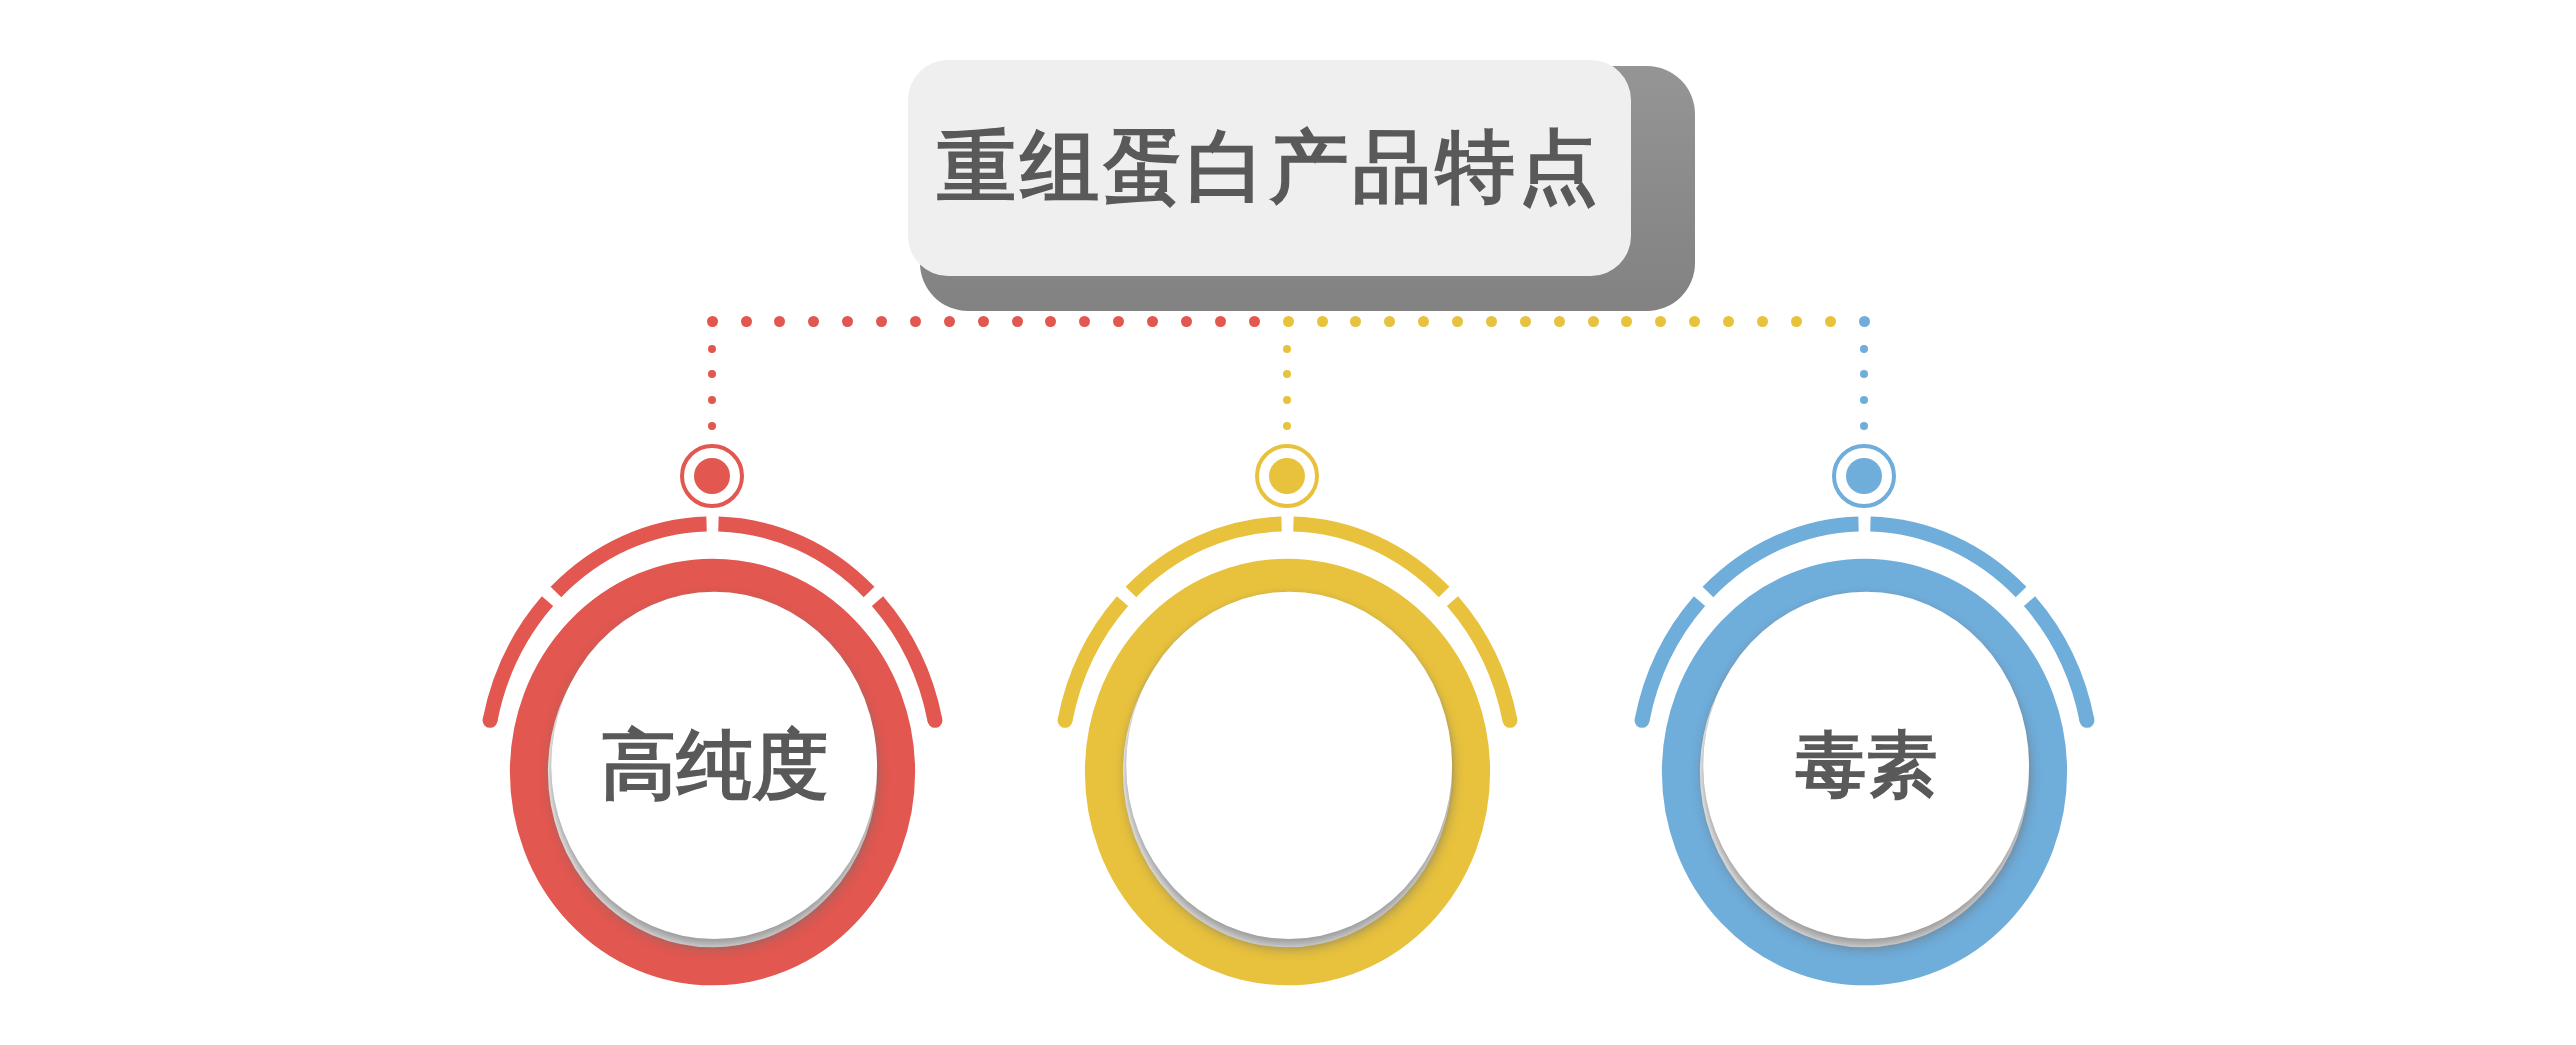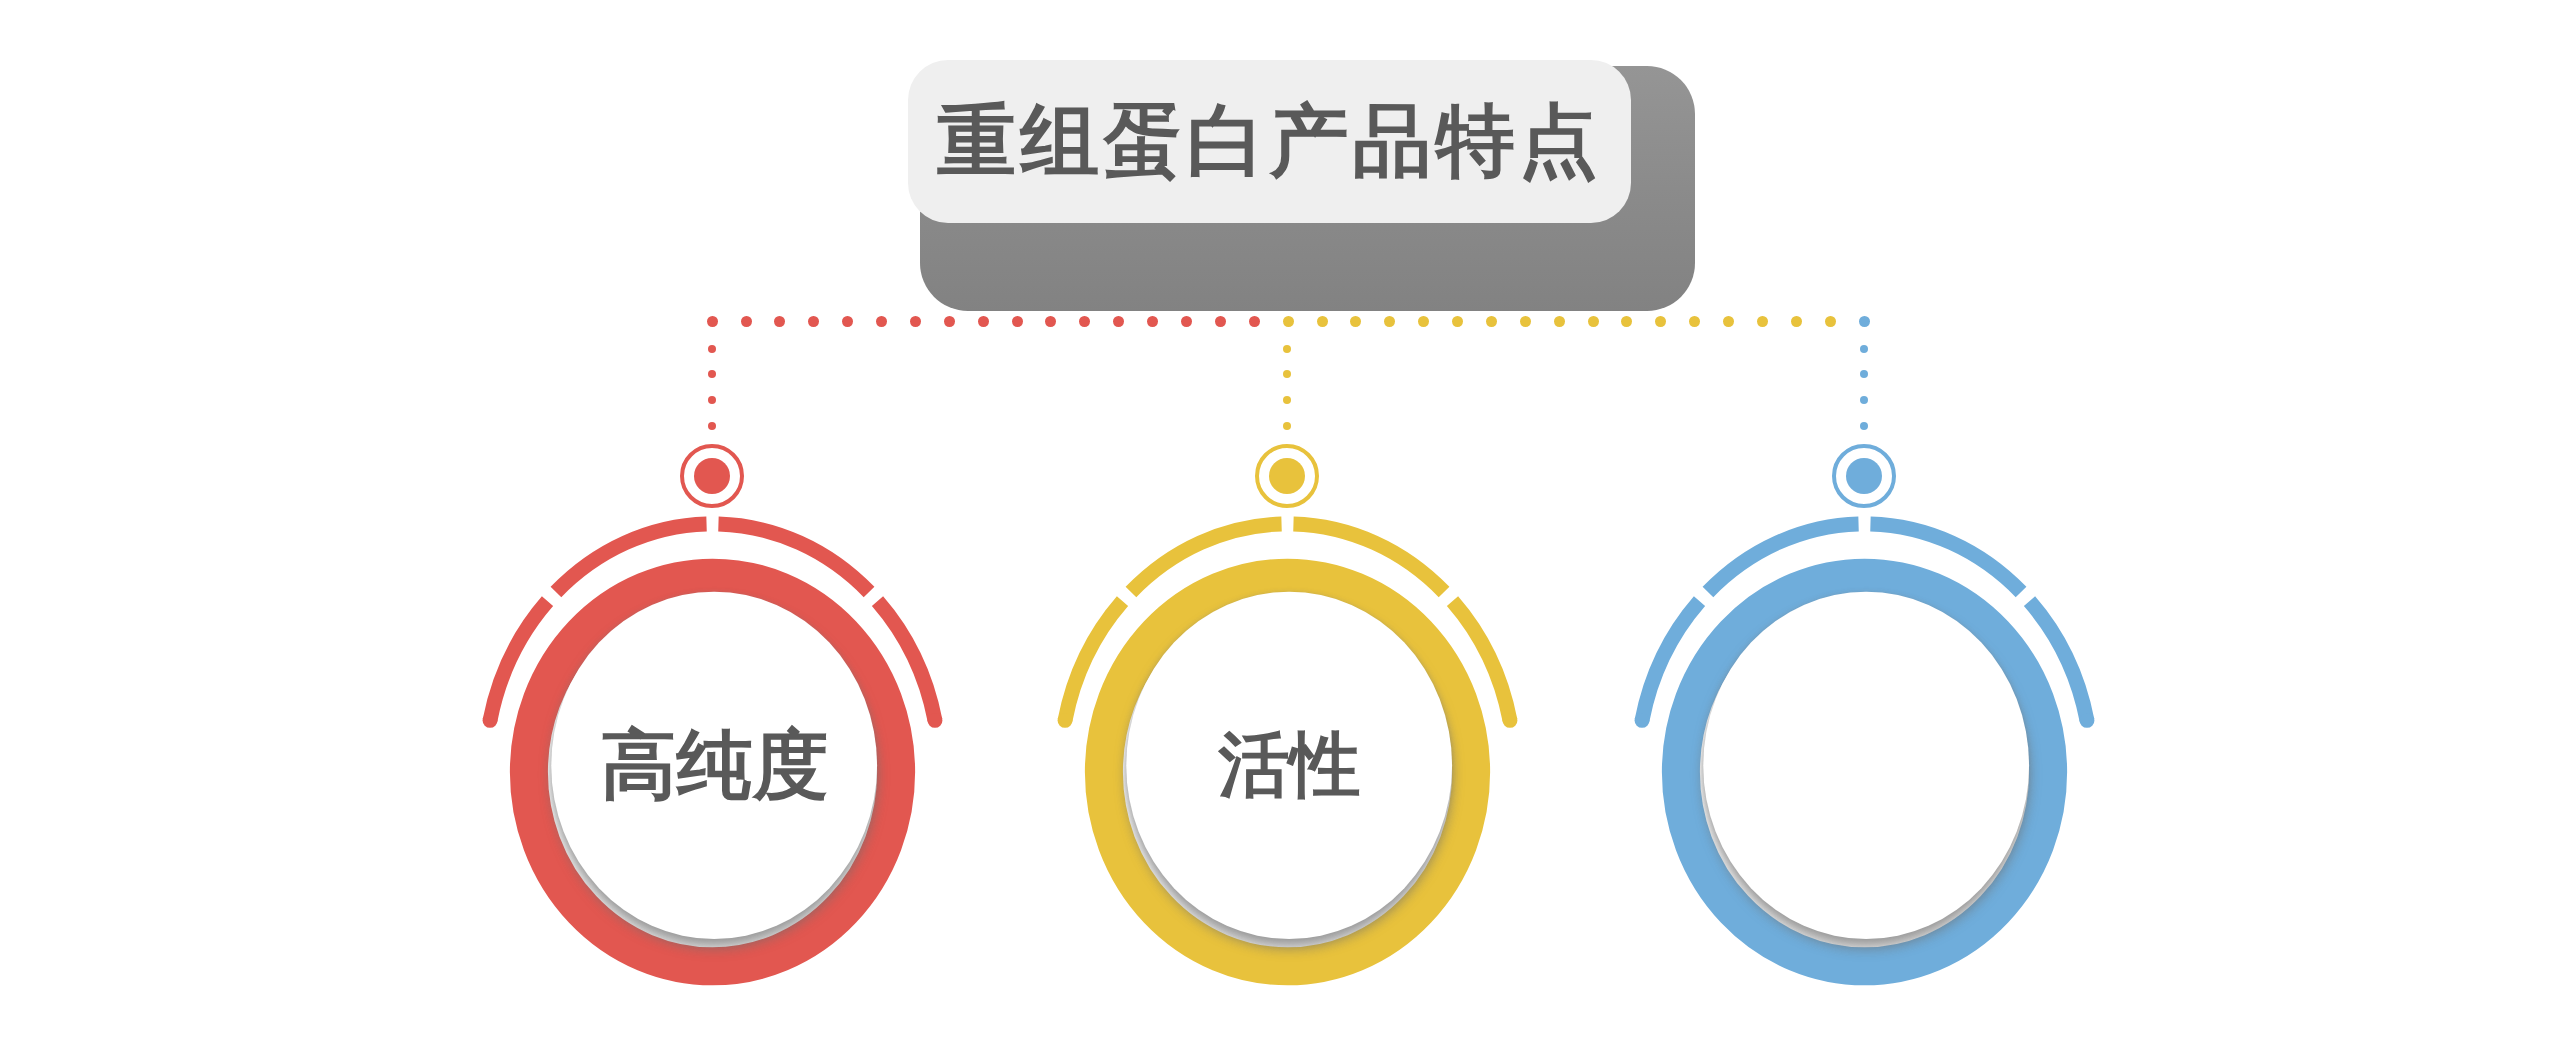--- a/index.html
+++ b/index.html
@@ -15,21 +15,21 @@
   .title-shadow {
     position: absolute;
     left: 920px; top: 66px;
     width: 775px; height: 245px;
     border-radius: 48px;
     background: linear-gradient(180deg, #959595 0%, #8a8a8a 55%, #828282 100%);
   }
   .title-box {
     position: absolute;
     left: 908px; top: 60px;
-    width: 723px; height: 163px;
+    width: 723px; height: 216px;
     border-radius: 40px;
     background: #efefef;
     display: flex;
     align-items: center;
     justify-content: center;
   }
   .title-box span {
     font-size: 79px;
     font-weight: 700;
     letter-spacing: 4.1px;
@@ -180,21 +180,20 @@
             <path stroke-width="18" d="M 499.3 152.4 A 275 300 0 0 0 317.2 70.1"></path>
             <path stroke-width="18" d="M 302.8 70.1 A 275 300 0 0 0 120.7 152.4"></path>
             <path stroke-width="18" d="M 110.5 163.5 A 275 300 0 0 0 41 307.6"></path>
             <ellipse cx="310" cy="370" rx="222" ry="235" stroke-width="46"></ellipse>
           </g>
           <circle cx="579" cy="307.6" r="9" fill="currentColor"></circle>
           <circle cx="41" cy="307.6" r="9" fill="currentColor"></circle>
           <ellipse class="inner-circle" cx="312" cy="362" rx="197" ry="210" fill="#ffffff"></ellipse>
         </svg>
         <div class="node-label two-line">
-          <span>活性</span>
         </div>
       </div>
       <div class="node-group" style="left: 1608px; color: rgb(111, 173, 219);">
         <div class="vdot" style="left: 252px; top: 343px; background: rgb(111, 173, 219);"></div>
         <div class="vdot" style="left: 252px; top: 368px; background: rgb(111, 173, 219);"></div>
         <div class="vdot" style="left: 252px; top: 394px; background: rgb(111, 173, 219);"></div>
         <div class="vdot" style="left: 252px; top: 420px; background: rgb(111, 173, 219);"></div>
         <div class="bullseye">
           <div class="bullseye-dot"></div>
         </div>
@@ -204,17 +203,18 @@
             <path stroke-width="18" d="M 499.3 152.4 A 275 300 0 0 0 317.2 70.1"></path>
             <path stroke-width="18" d="M 302.8 70.1 A 275 300 0 0 0 120.7 152.4"></path>
             <path stroke-width="18" d="M 110.5 163.5 A 275 300 0 0 0 41 307.6"></path>
             <ellipse cx="310" cy="370" rx="222" ry="235" stroke-width="46"></ellipse>
           </g>
           <circle cx="579" cy="307.6" r="9" fill="currentColor"></circle>
           <circle cx="41" cy="307.6" r="9" fill="currentColor"></circle>
           <ellipse class="inner-circle" cx="312" cy="362" rx="197" ry="210" fill="#ffffff"></ellipse>
         </svg>
         <div class="node-label two-line">
+          <span>毒素</span>
         </div>
       </div>
     </div>
 </div>
 
 
 </body></html>

